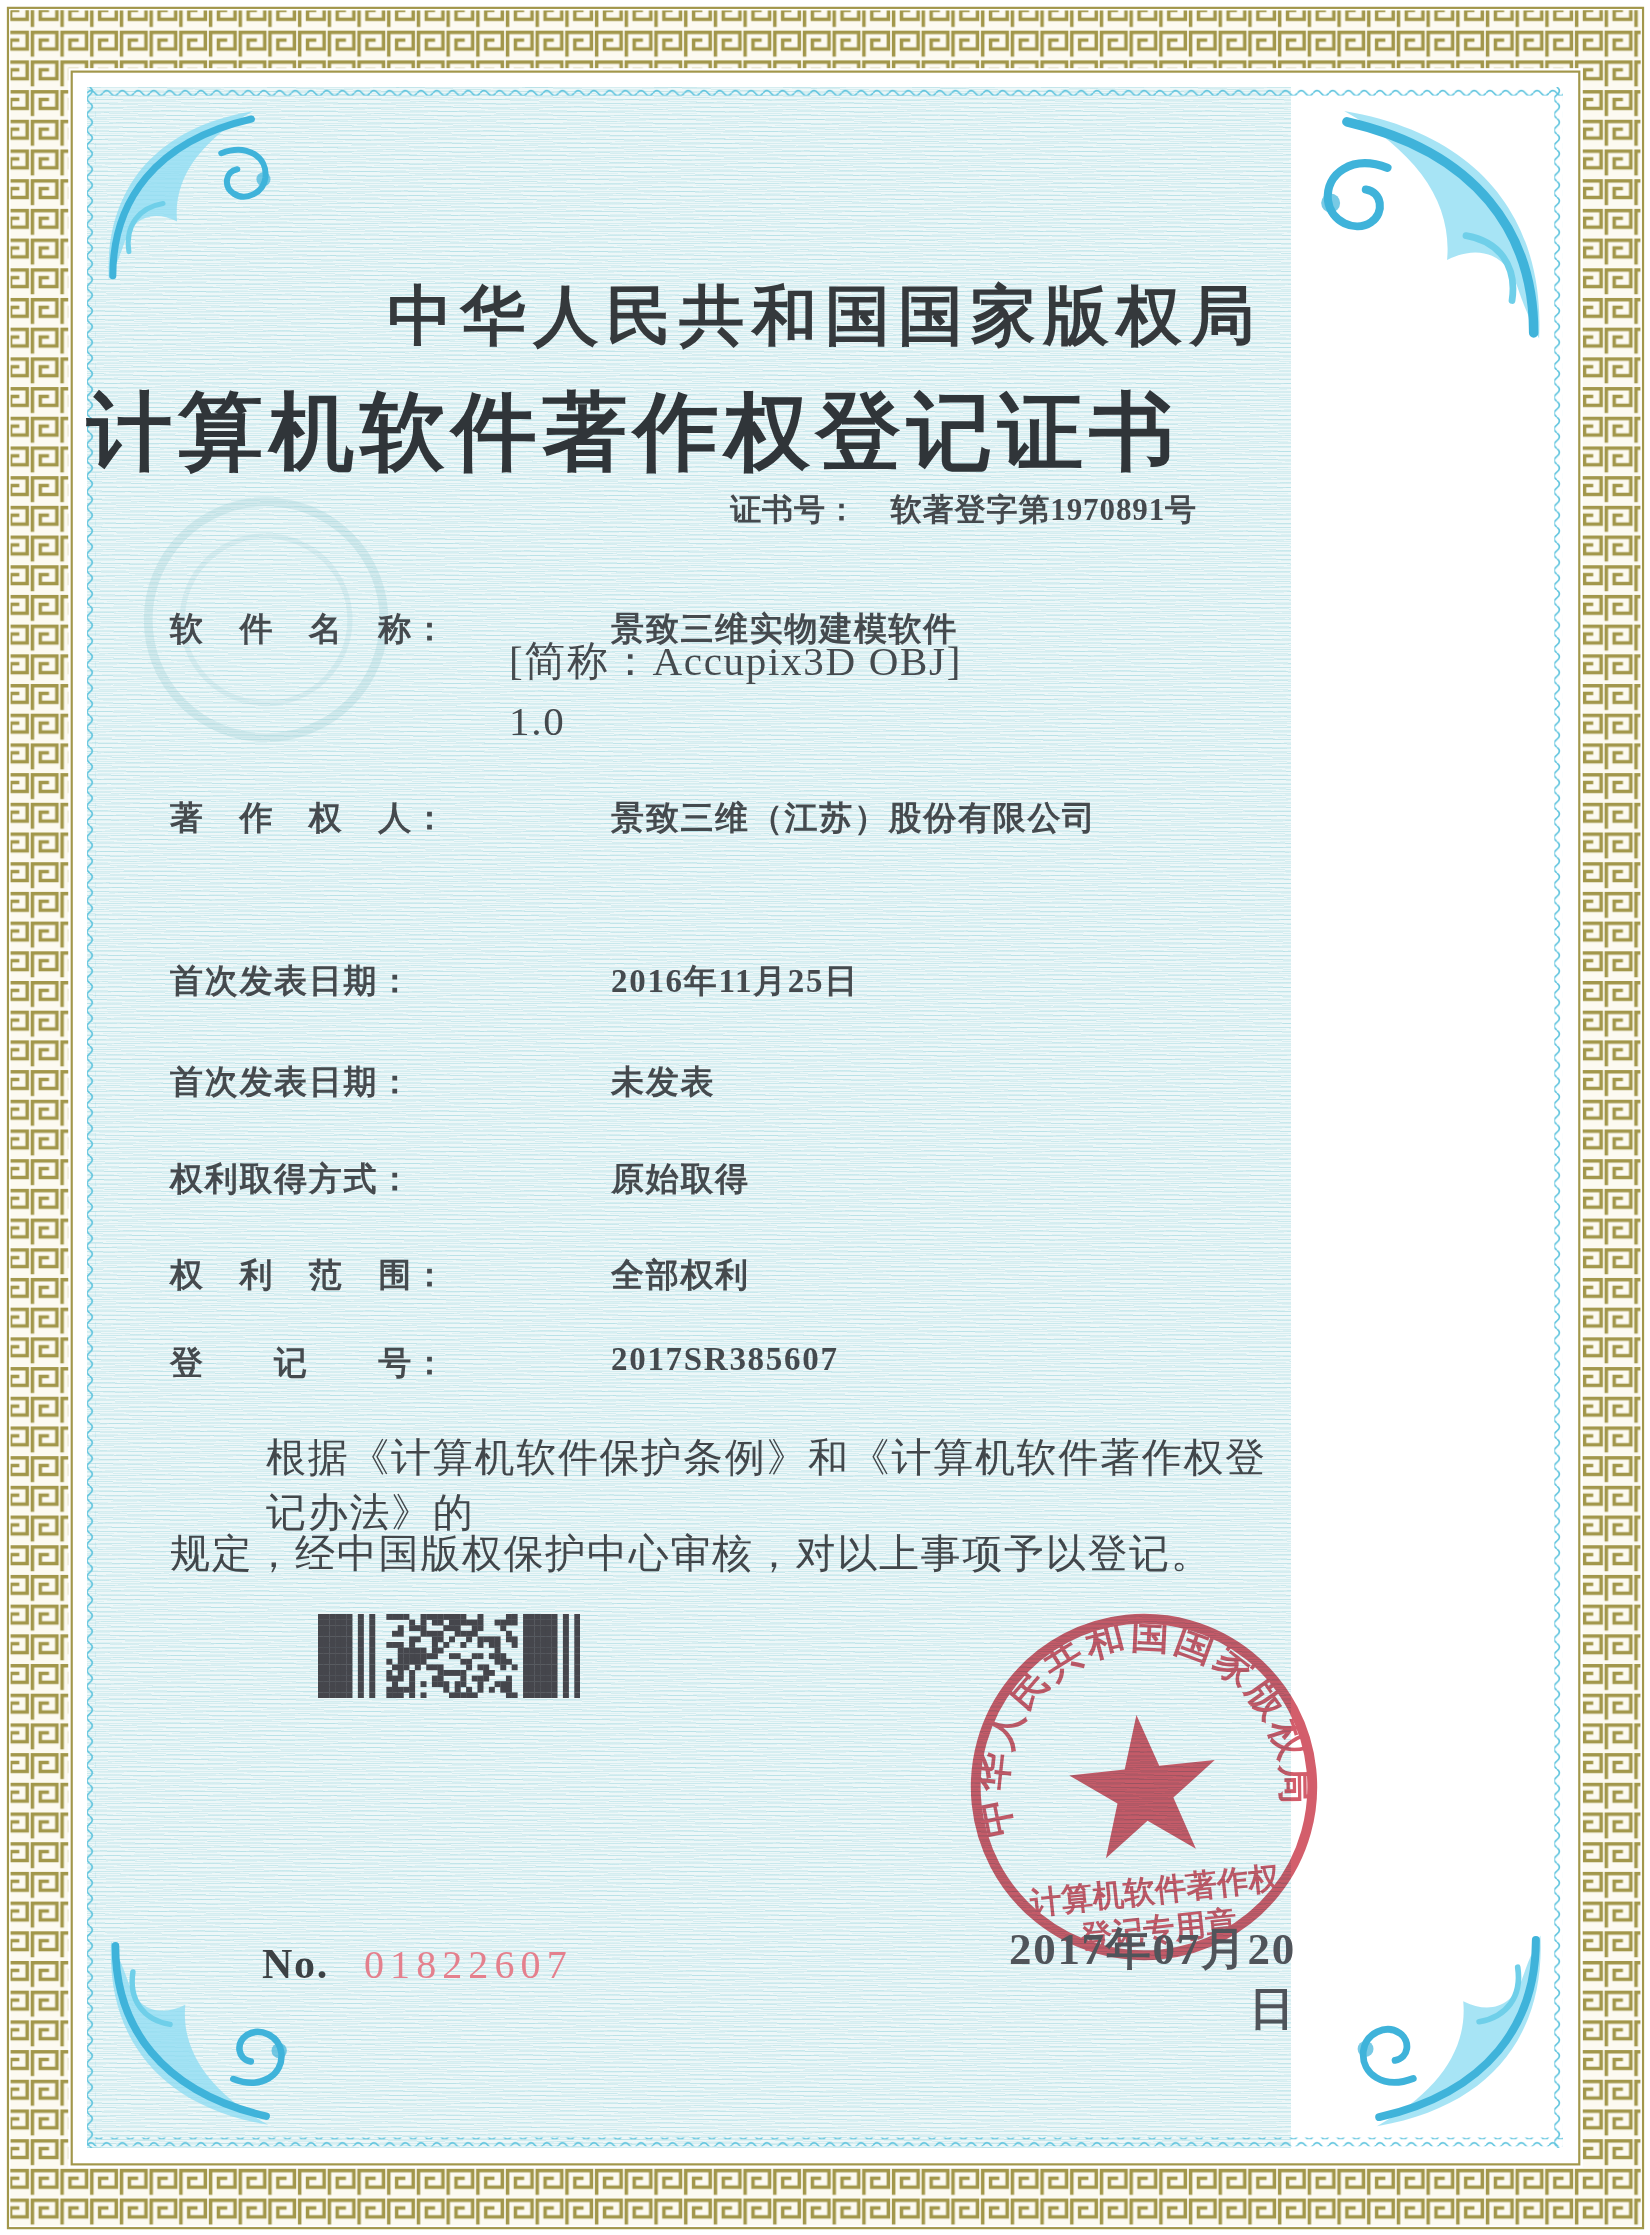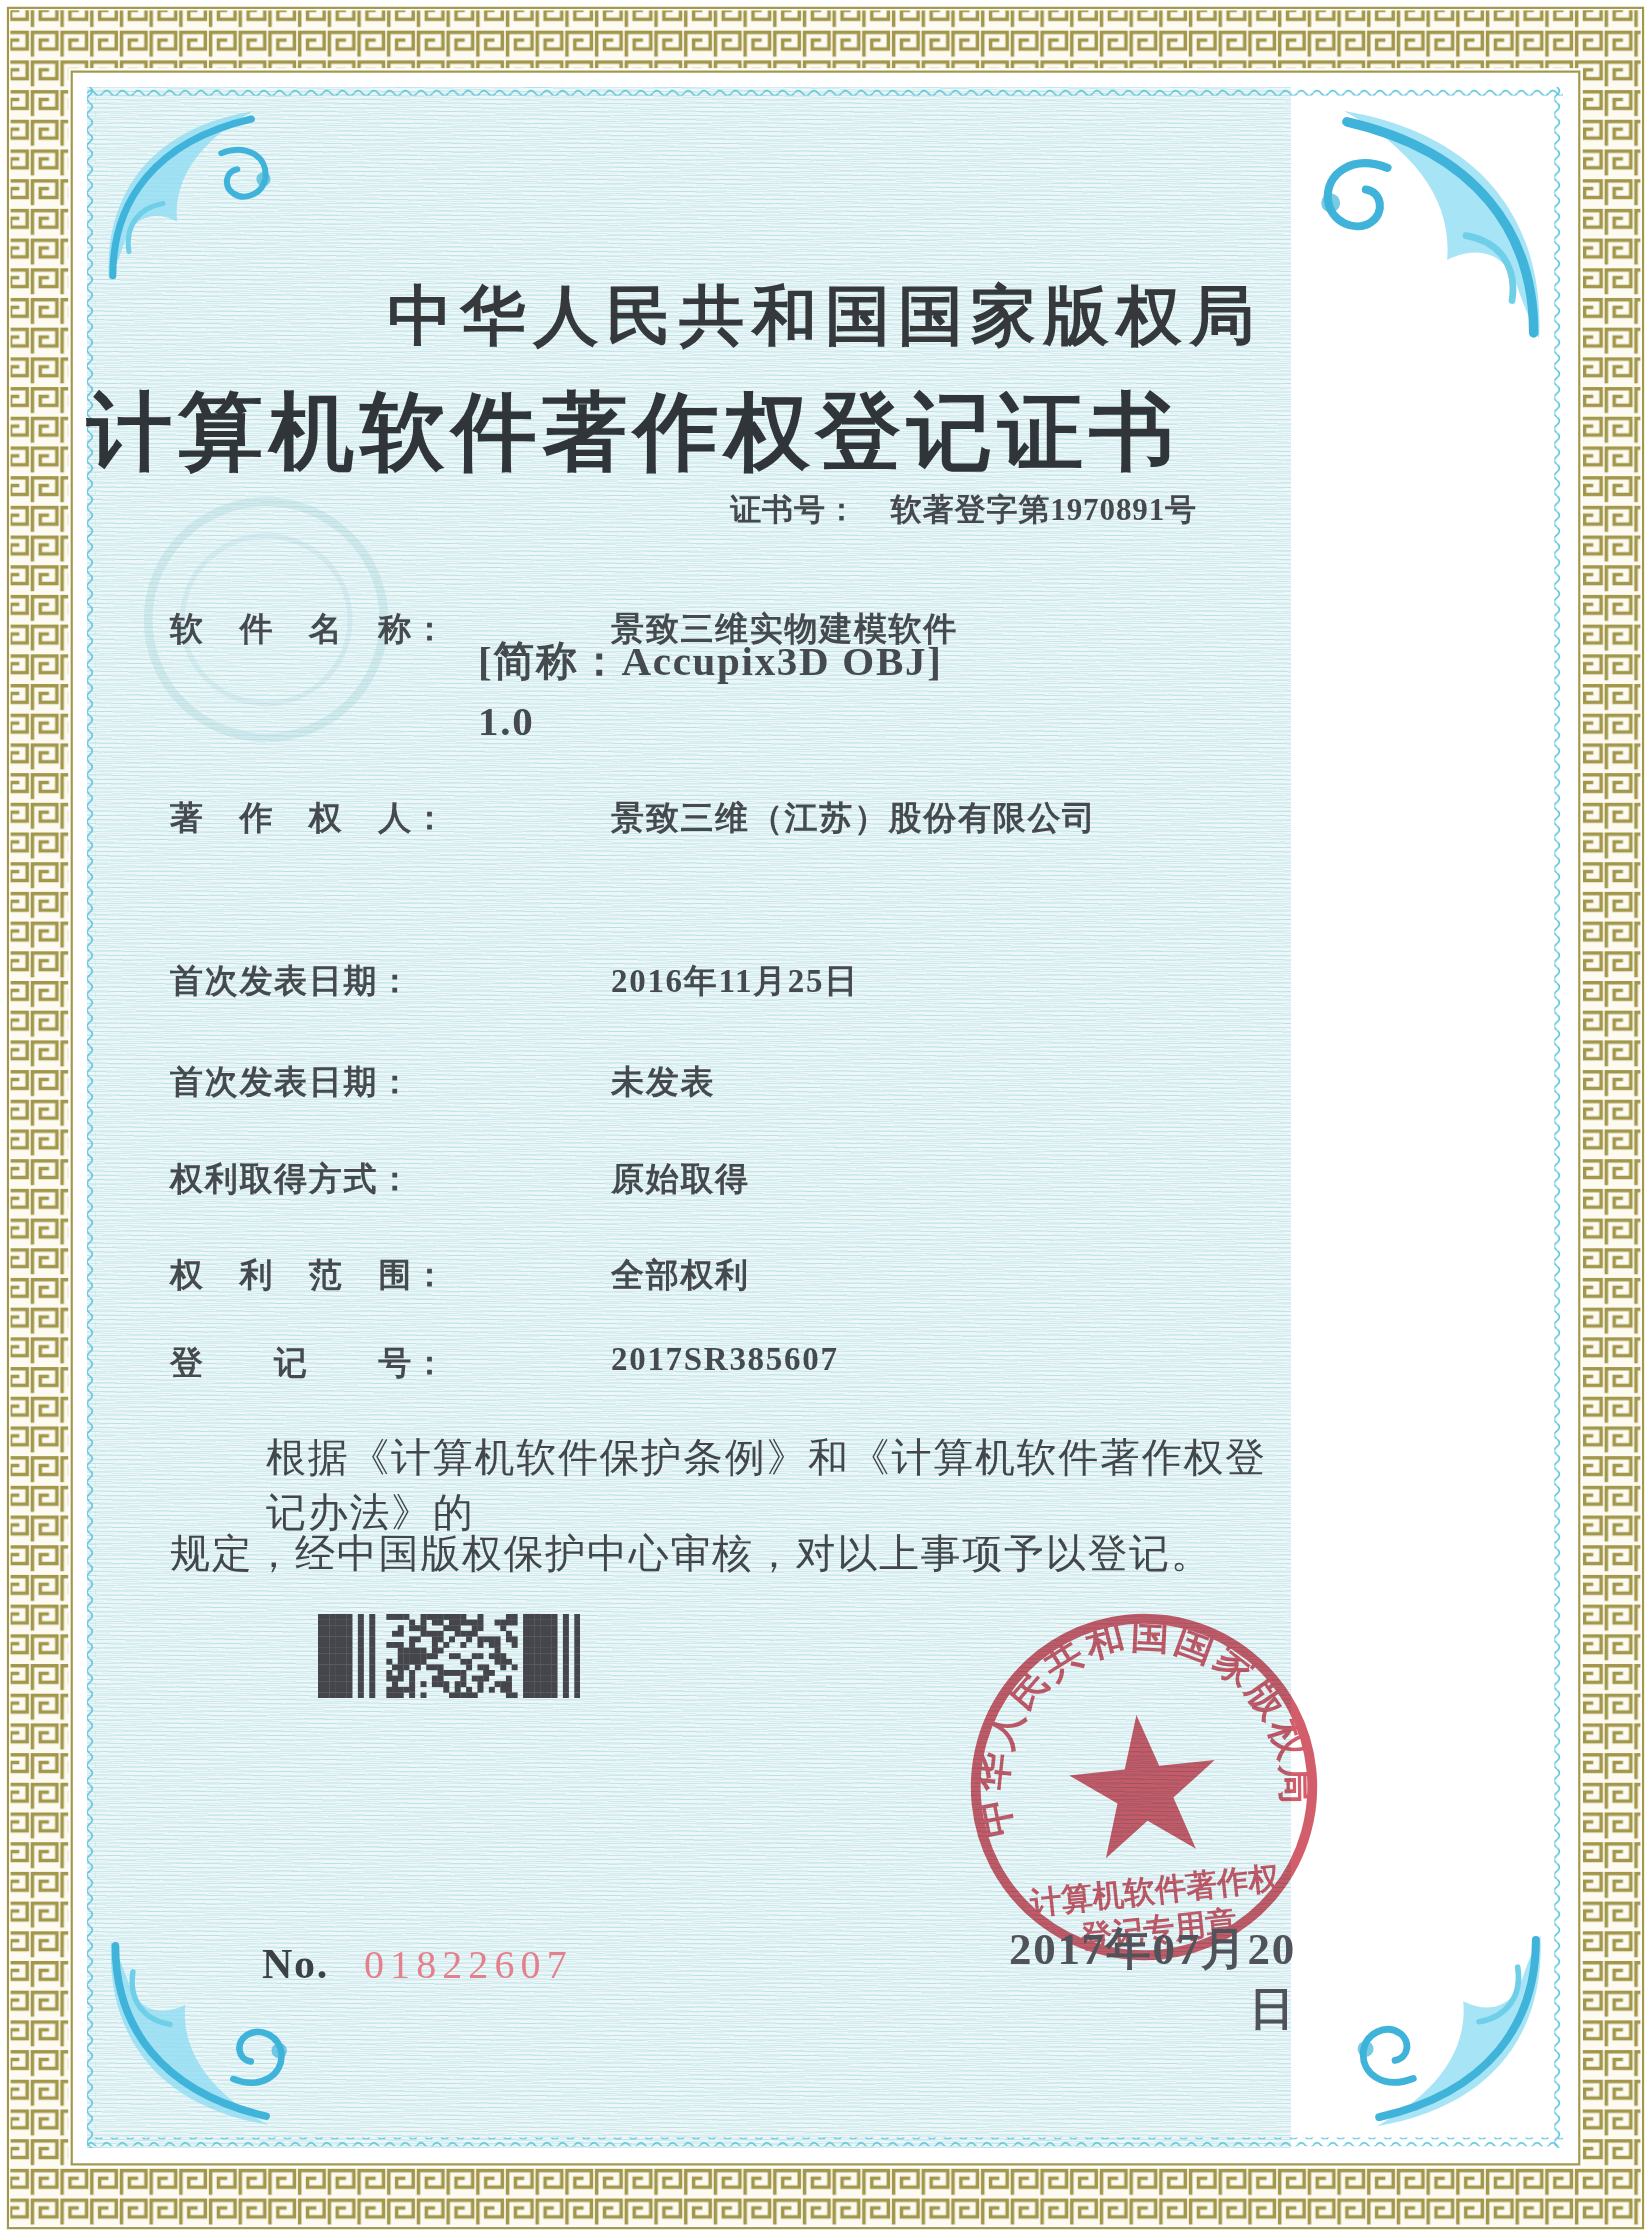--- a/index.html
+++ b/index.html
@@ -24,21 +24,21 @@
     position:absolute;left:0;top:288px;width:1476px;text-align:left;
     font-size:85px;font-weight:bold;color:#303539;letter-spacing:6.1px;
   }
   .cert-no{
     position:absolute;right:94px;top:402px;font-size:31px;font-weight:bold;
     color:#45494d;letter-spacing:0.9px;
   }
   .cert-no .gap{display:inline-block;width:33px;}
   .row{position:absolute;left:83px;display:flex;font-size:33px;color:#454a4e;letter-spacing:1.7px;font-weight:bold;margin-top:38px;}
   .row .lbl{width:441px;flex:none;}
-  .row2{position:absolute;left:391px;font-size:41px;color:#454a4e;letter-spacing:1.7px;font-weight:bold;text-align:right;}
+  .row2{position:absolute;left:422px;font-size:41px;color:#454a4e;letter-spacing:1.7px;font-weight:normal;text-align:right;}
   .statement{position:absolute;font-size:40px;color:#42474b;letter-spacing:1.7px;font-weight:normal;}
   .barcode{position:absolute;left:231px;top:1527px;width:262px;height:84px;}
   #bcsvg rect{fill:#45464c;}
   .seal-svg{position:absolute;left:878px;top:1521px;width:358px;height:358px;transform:rotate(-6deg);mix-blend-mode:multiply;opacity:.92;}
   .seal-svg text{font-family:"Liberation Serif","DejaVu Serif",serif;font-weight:bold;fill:#d04f5e;}
   .issue-date{
     position:absolute;left:895px;top:1832px;width:314px;text-align:right;
     font-size:45px;font-weight:bold;color:#50545a;letter-spacing:1.7px;z-index:5;
   }
   .serial{position:absolute;left:175px;top:1853px;font-size:42px;color:#3c4144;}

